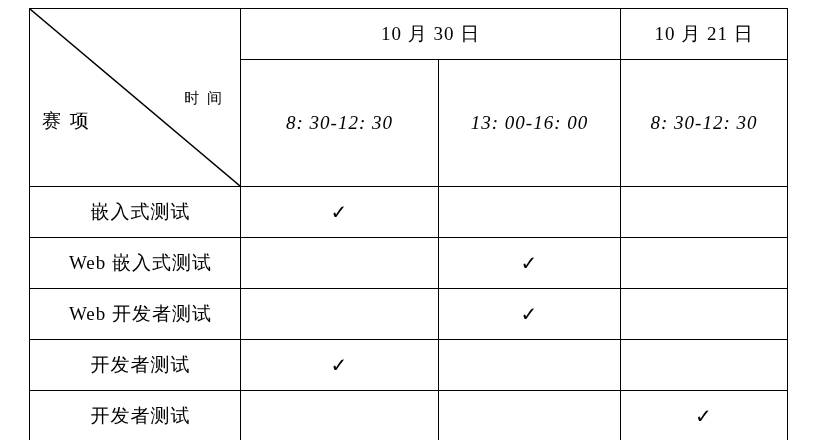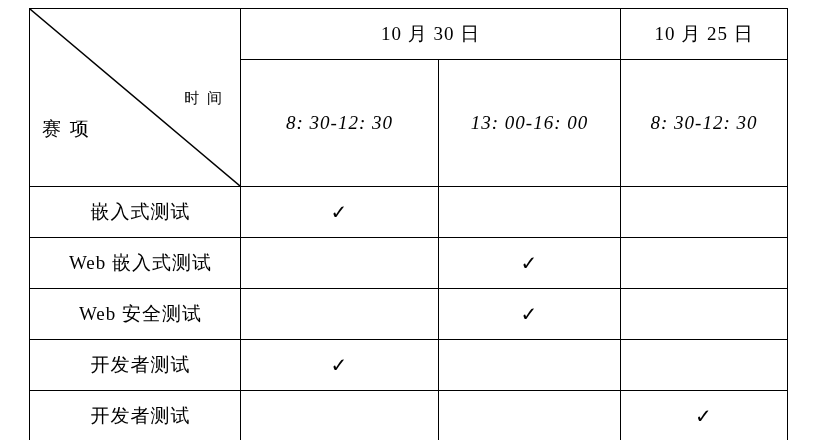--- a/index.html
+++ b/index.html
@@ -57,21 +57,21 @@
   td.corner .lbl-time {
     position: absolute;
     right: 16px;
     top: 80px;
     font-size: 15px;
     letter-spacing: 2px;
   }
   td.corner .lbl-item {
     position: absolute;
     left: 12px;
-    bottom: 44px;
+    bottom: 52px;
     font-size: 19px;
     letter-spacing: 2px;
   }
 
   td.date-head {
     height: 48px;
     font-size: 19px;
     letter-spacing: 2px;
   }
   td.time-head {
@@ -114,21 +114,21 @@
 
       <tr>
         <td class="corner" rowspan="2">
           <svg class="diag" viewBox="0 0 211 174" preserveAspectRatio="none">
             <line x1="0" y1="0" x2="211" y2="174" stroke="#000000" stroke-width="1.4"></line>
           </svg>
           <span class="lbl-time">时 间</span>
           <span class="lbl-item">赛  项</span>
         </td>
         <td class="date-head" colspan="2">10 月 30 日</td>
-        <td class="date-head">10 月 25 日</td>
+        <td class="date-head">10 月 21 日</td>
       </tr>
 
       <tr>
         <td class="time-head">8: 30-12: 30</td>
         <td class="time-head">13: 00-16: 00</td>
         <td class="time-head">8: 30-12: 30</td>
       </tr>
 
       <tr>
         <td class="row-label">嵌入式测试</td>
@@ -142,21 +142,21 @@
       <tr>
         <td class="row-label">Web 嵌入式测试</td>
         <td class="mark"></td>
         <td class="mark">
           <span class="tick">✓</span>
         </td>
         <td class="mark"></td>
       </tr>
 
       <tr>
-        <td class="row-label">Web 安全测试</td>
+        <td class="row-label">Web 开发者测试</td>
         <td class="mark"></td>
         <td class="mark">
           <span class="tick">✓</span>
         </td>
         <td class="mark"></td>
       </tr>
 
       <tr>
         <td class="row-label">开发者测试</td>
         <td class="mark">

